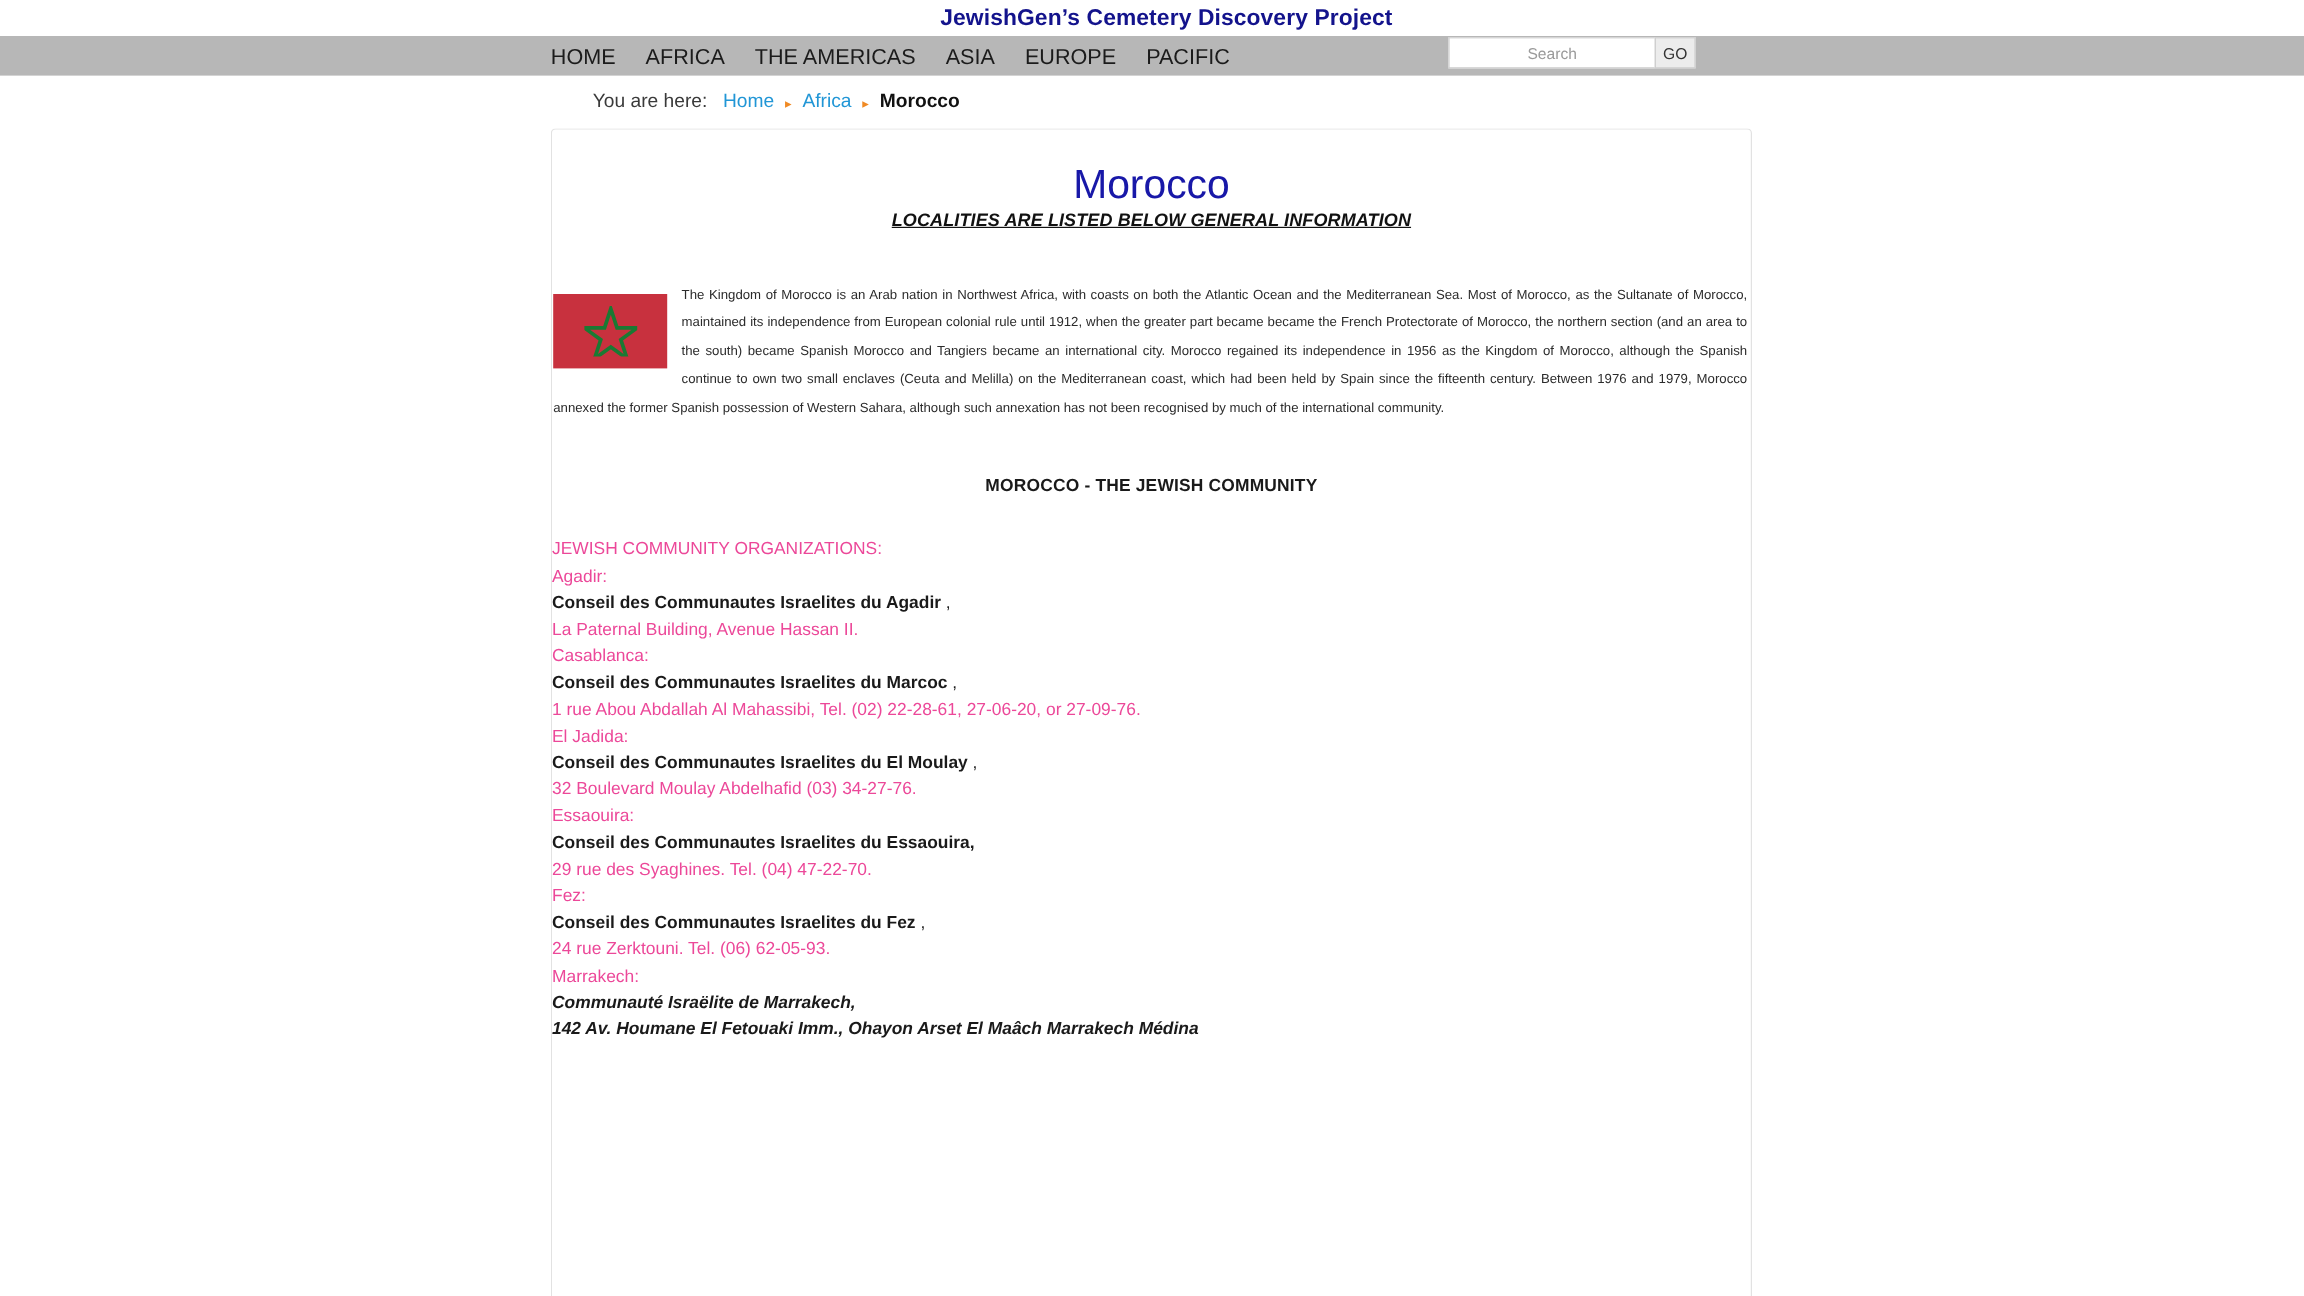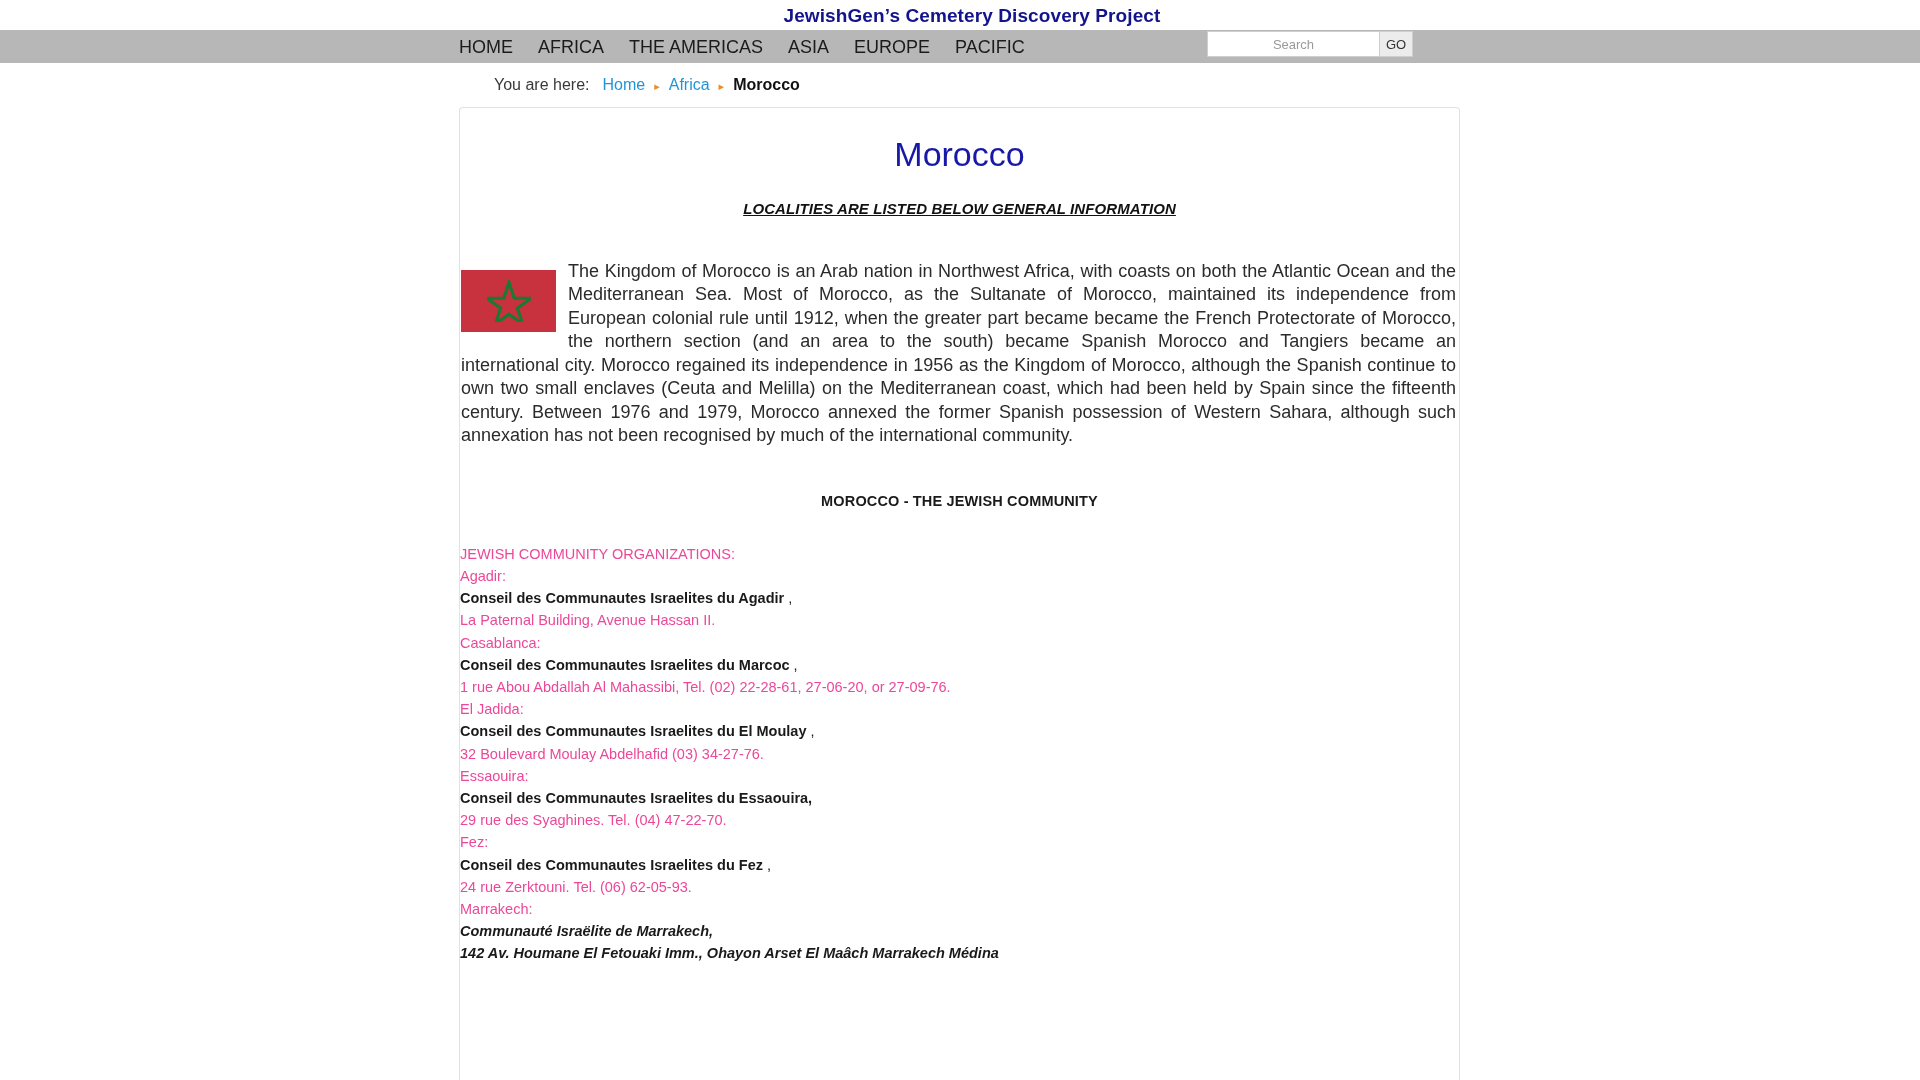--- a/index.html
+++ b/index.html
@@ -145,40 +145,39 @@
     line-height: 1.2;
   }
 
   .subtitle {
     text-align: center;
     font-size: 15px;
     font-weight: bold;
     font-style: italic;
     text-decoration: underline;
     color: #111;
-    margin-top: 25px;
     letter-spacing: 0.1px;
   }
 
   .intro-block {
     margin-top: 43px;
     padding: 0 1px 0 1px;
   }
   .flag {
     float: left;
     width: 95px;
     height: 62px;
     background: #c8313e;
     margin: 10px 12px 2px 0;
     position: relative;
   }
   .flag svg { position: absolute; left: 50%; top: 50%; transform: translate(-50%,-50%); }
 
   .intro-text {
-    font-size: 18px;
+    font-size: 11px;
     color: #2b2b2b;
     line-height: 23.5px;
     text-align: justify;
     margin: 0;
     padding-right: 2px;
   }
 
   .community-heading {
     clear: both;
     text-align: center;

